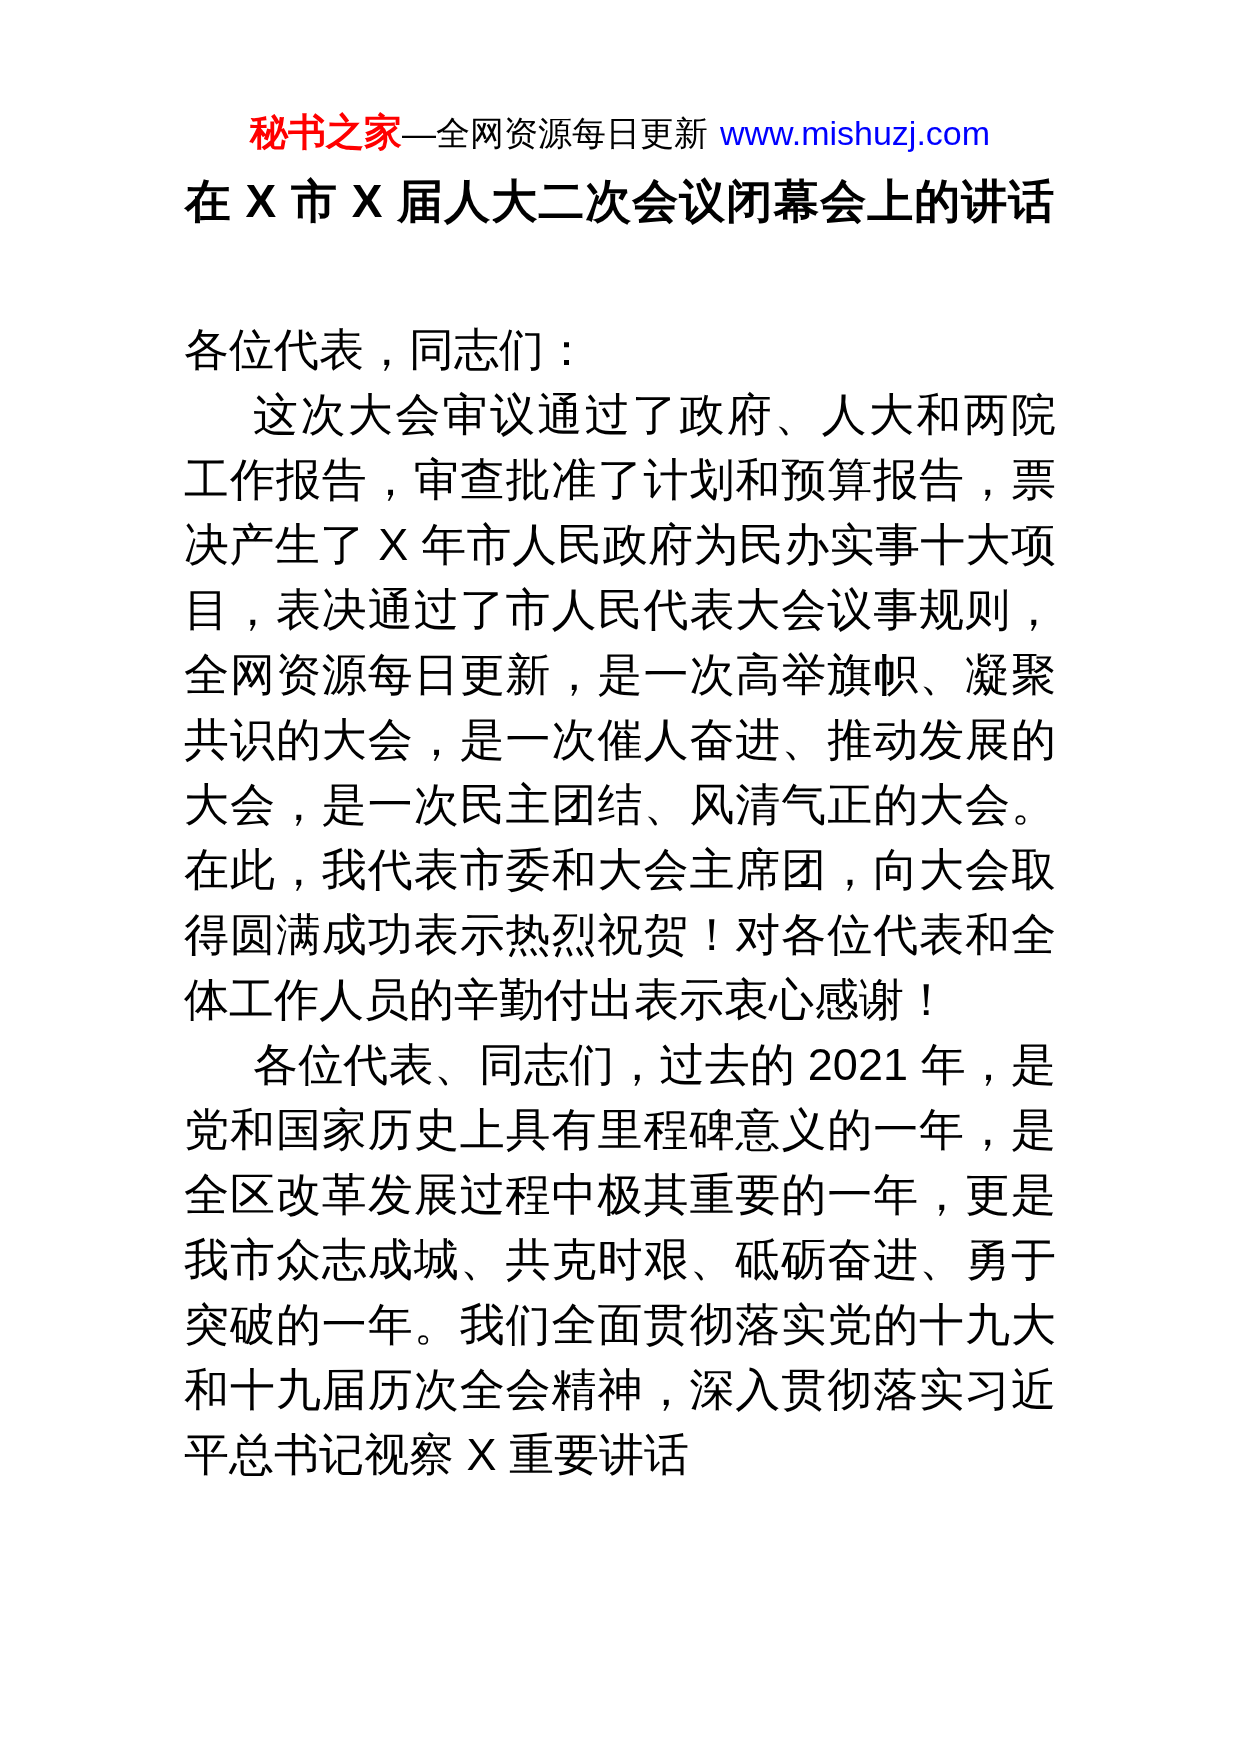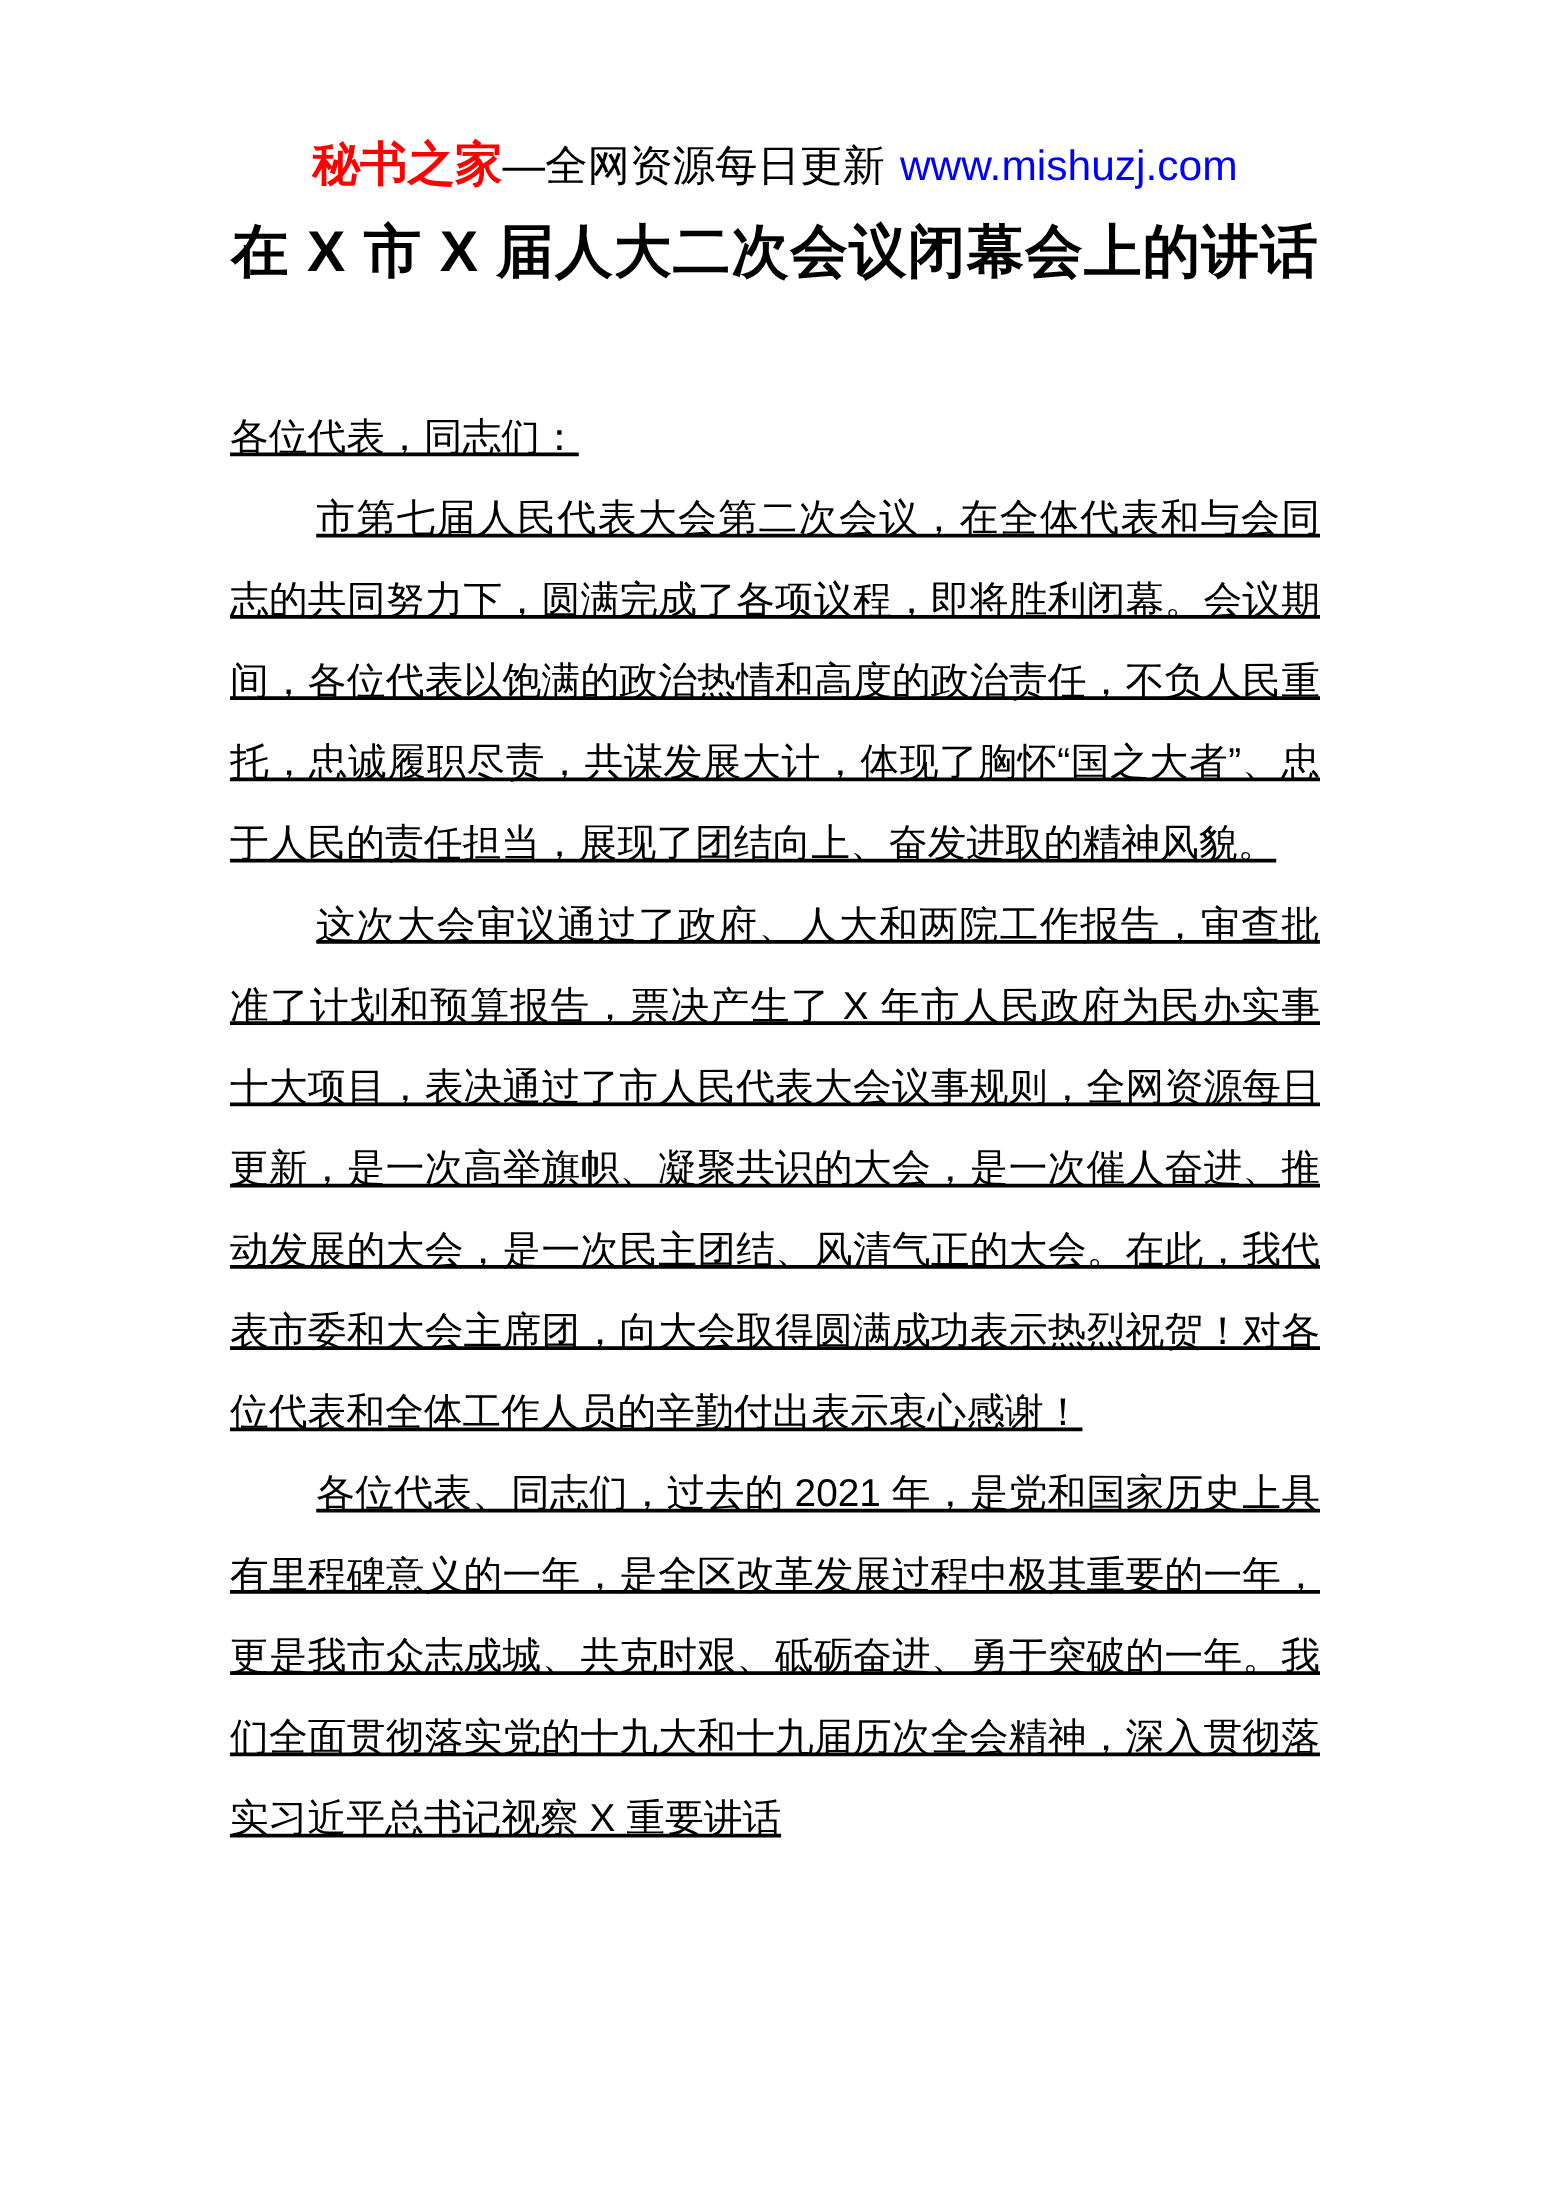--- a/index.html
+++ b/index.html
@@ -33,41 +33,39 @@
     margin: 14px 0 0 0;
     text-align: center;
     font-size: 46px;
     line-height: 60px;
     font-weight: 700;
     letter-spacing: 1px;
   }
   .content {
     width: 872px;
     margin: 86px auto 0 auto;
-    font-size: 31px;
+    font-size: 45px;
     line-height: 65px;
     text-align: justify;
     text-justify: inter-ideograph;
-    text-decoration: underline;
   }
   .content p {
     margin: 0;
     padding: 0;
   }
   .content p.indent { text-indent: 69px; }
 </style>
 </head>
 <body>
 
 <div class="page">
   <div class="header">
     <span class="brand">秘书之家</span><span class="separator">—</span><span class="tagline">全网资源每日更新</span><span class="url">www.mishuzj.com</span>
   </div>
 
   <h1 class="title">在 X 市 X 届人大二次会议闭幕会上的讲话</h1>
 
   <div class="content" id="content">
       <p class="">各位代表，同志们：</p>
-      <p class="indent">市第七届人民代表大会第二次会议，在全体代表和与会同志的共同努力下，圆满完成了各项议程，即将胜利闭幕。会议期间，各位代表以饱满的政治热情和高度的政治责任，不负人民重托，忠诚履职尽责，共谋发展大计，体现了胸怀“国之大者”、忠于人民的责任担当，展现了团结向上、奋发进取的精神风貌。</p>
       <p class="indent">这次大会审议通过了政府、人大和两院工作报告，审查批准了计划和预算报告，票决产生了 X 年市人民政府为民办实事十大项目，表决通过了市人民代表大会议事规则，全网资源每日更新，是一次高举旗帜、凝聚共识的大会，是一次催人奋进、推动发展的大会，是一次民主团结、风清气正的大会。在此，我代表市委和大会主席团，向大会取得圆满成功表示热烈祝贺！对各位代表和全体工作人员的辛勤付出表示衷心感谢！</p>
       <p class="indent">各位代表、同志们，过去的 2021 年，是党和国家历史上具有里程碑意义的一年，是全区改革发展过程中极其重要的一年，更是我市众志成城、共克时艰、砥砺奋进、勇于突破的一年。我们全面贯彻落实党的十九大和十九届历次全会精神，深入贯彻落实习近平总书记视察 X 重要讲话</p>
     </div>
 </div>
 
 </body></html>

